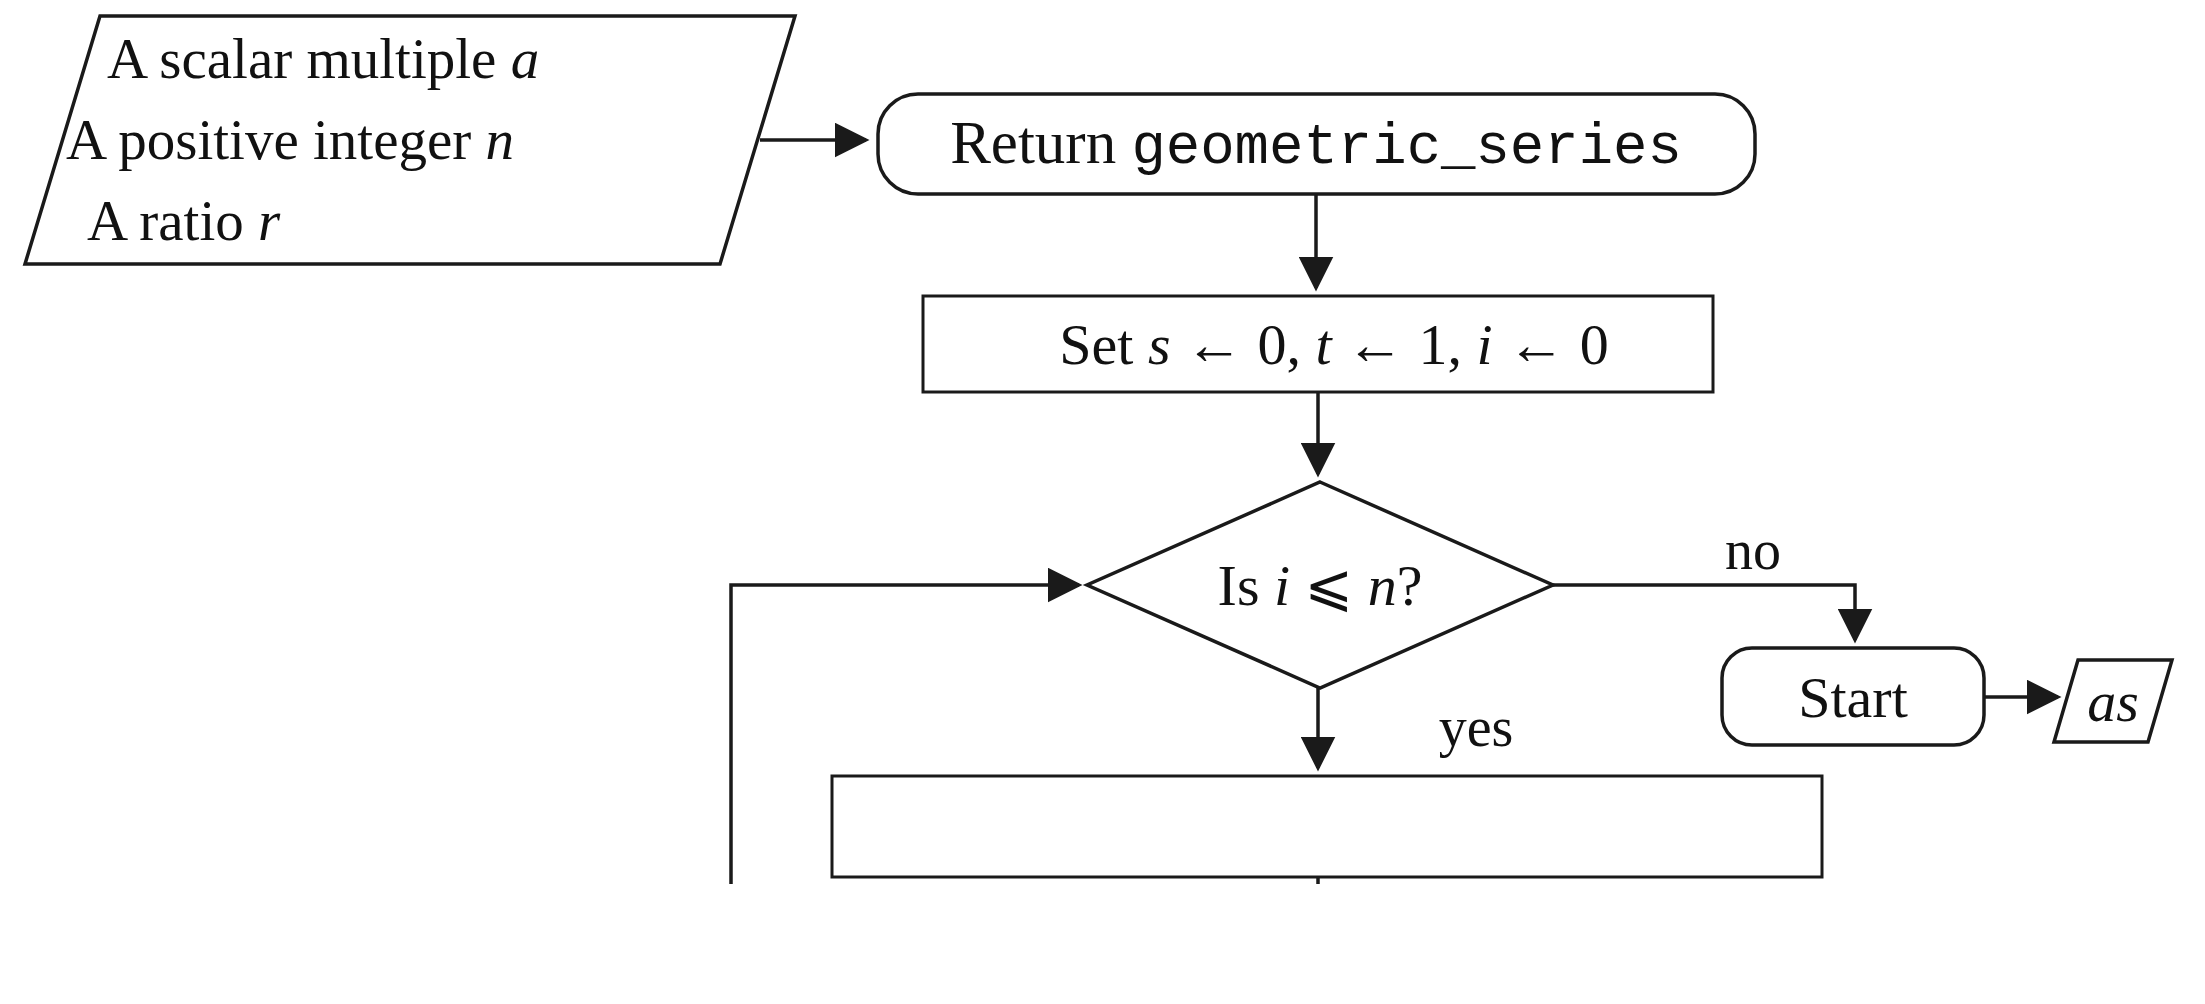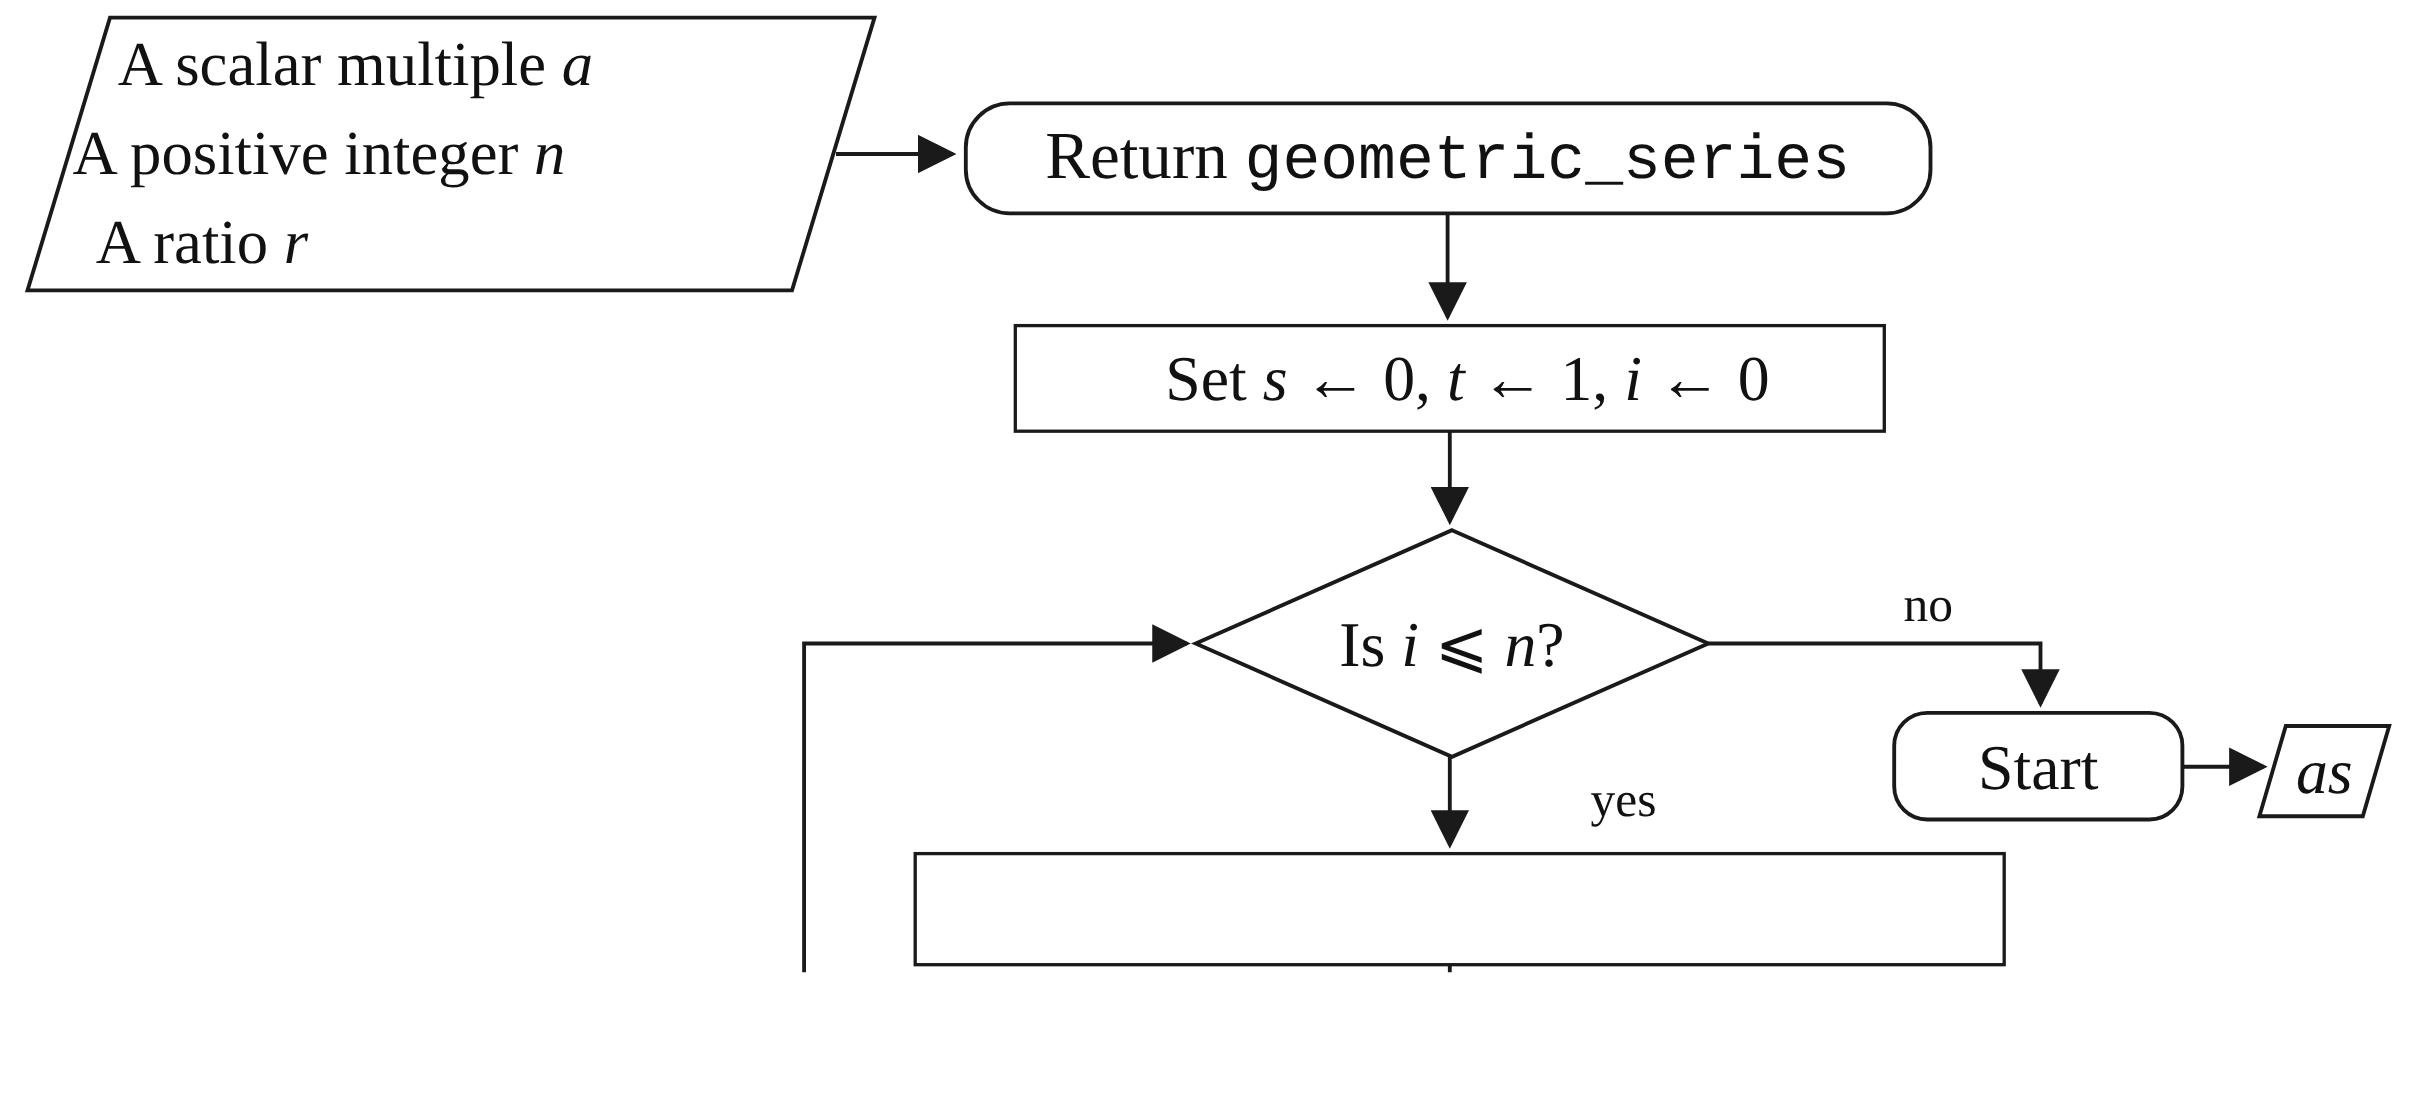--- a/index.html
+++ b/index.html
@@ -25,21 +25,21 @@
   }
   .label {
     position: absolute;
     transform: translate(-50%, -50%);
     white-space: nowrap;
     font-size: 58px;
     line-height: 1;
     text-align: center;
   }
   .label.big { font-size: 61px; }
-  .label.edge { font-size: 45px; }
+  .label.edge { font-size: 56px; }
   .v { font-style: italic; }
   .code {
     font-family: Liberation Mono, monospace;
     font-size: 0.94em;
   }
   .input-label {
     position: absolute;
     left: 62px;
     top: 18px;
     font-size: 57px;

